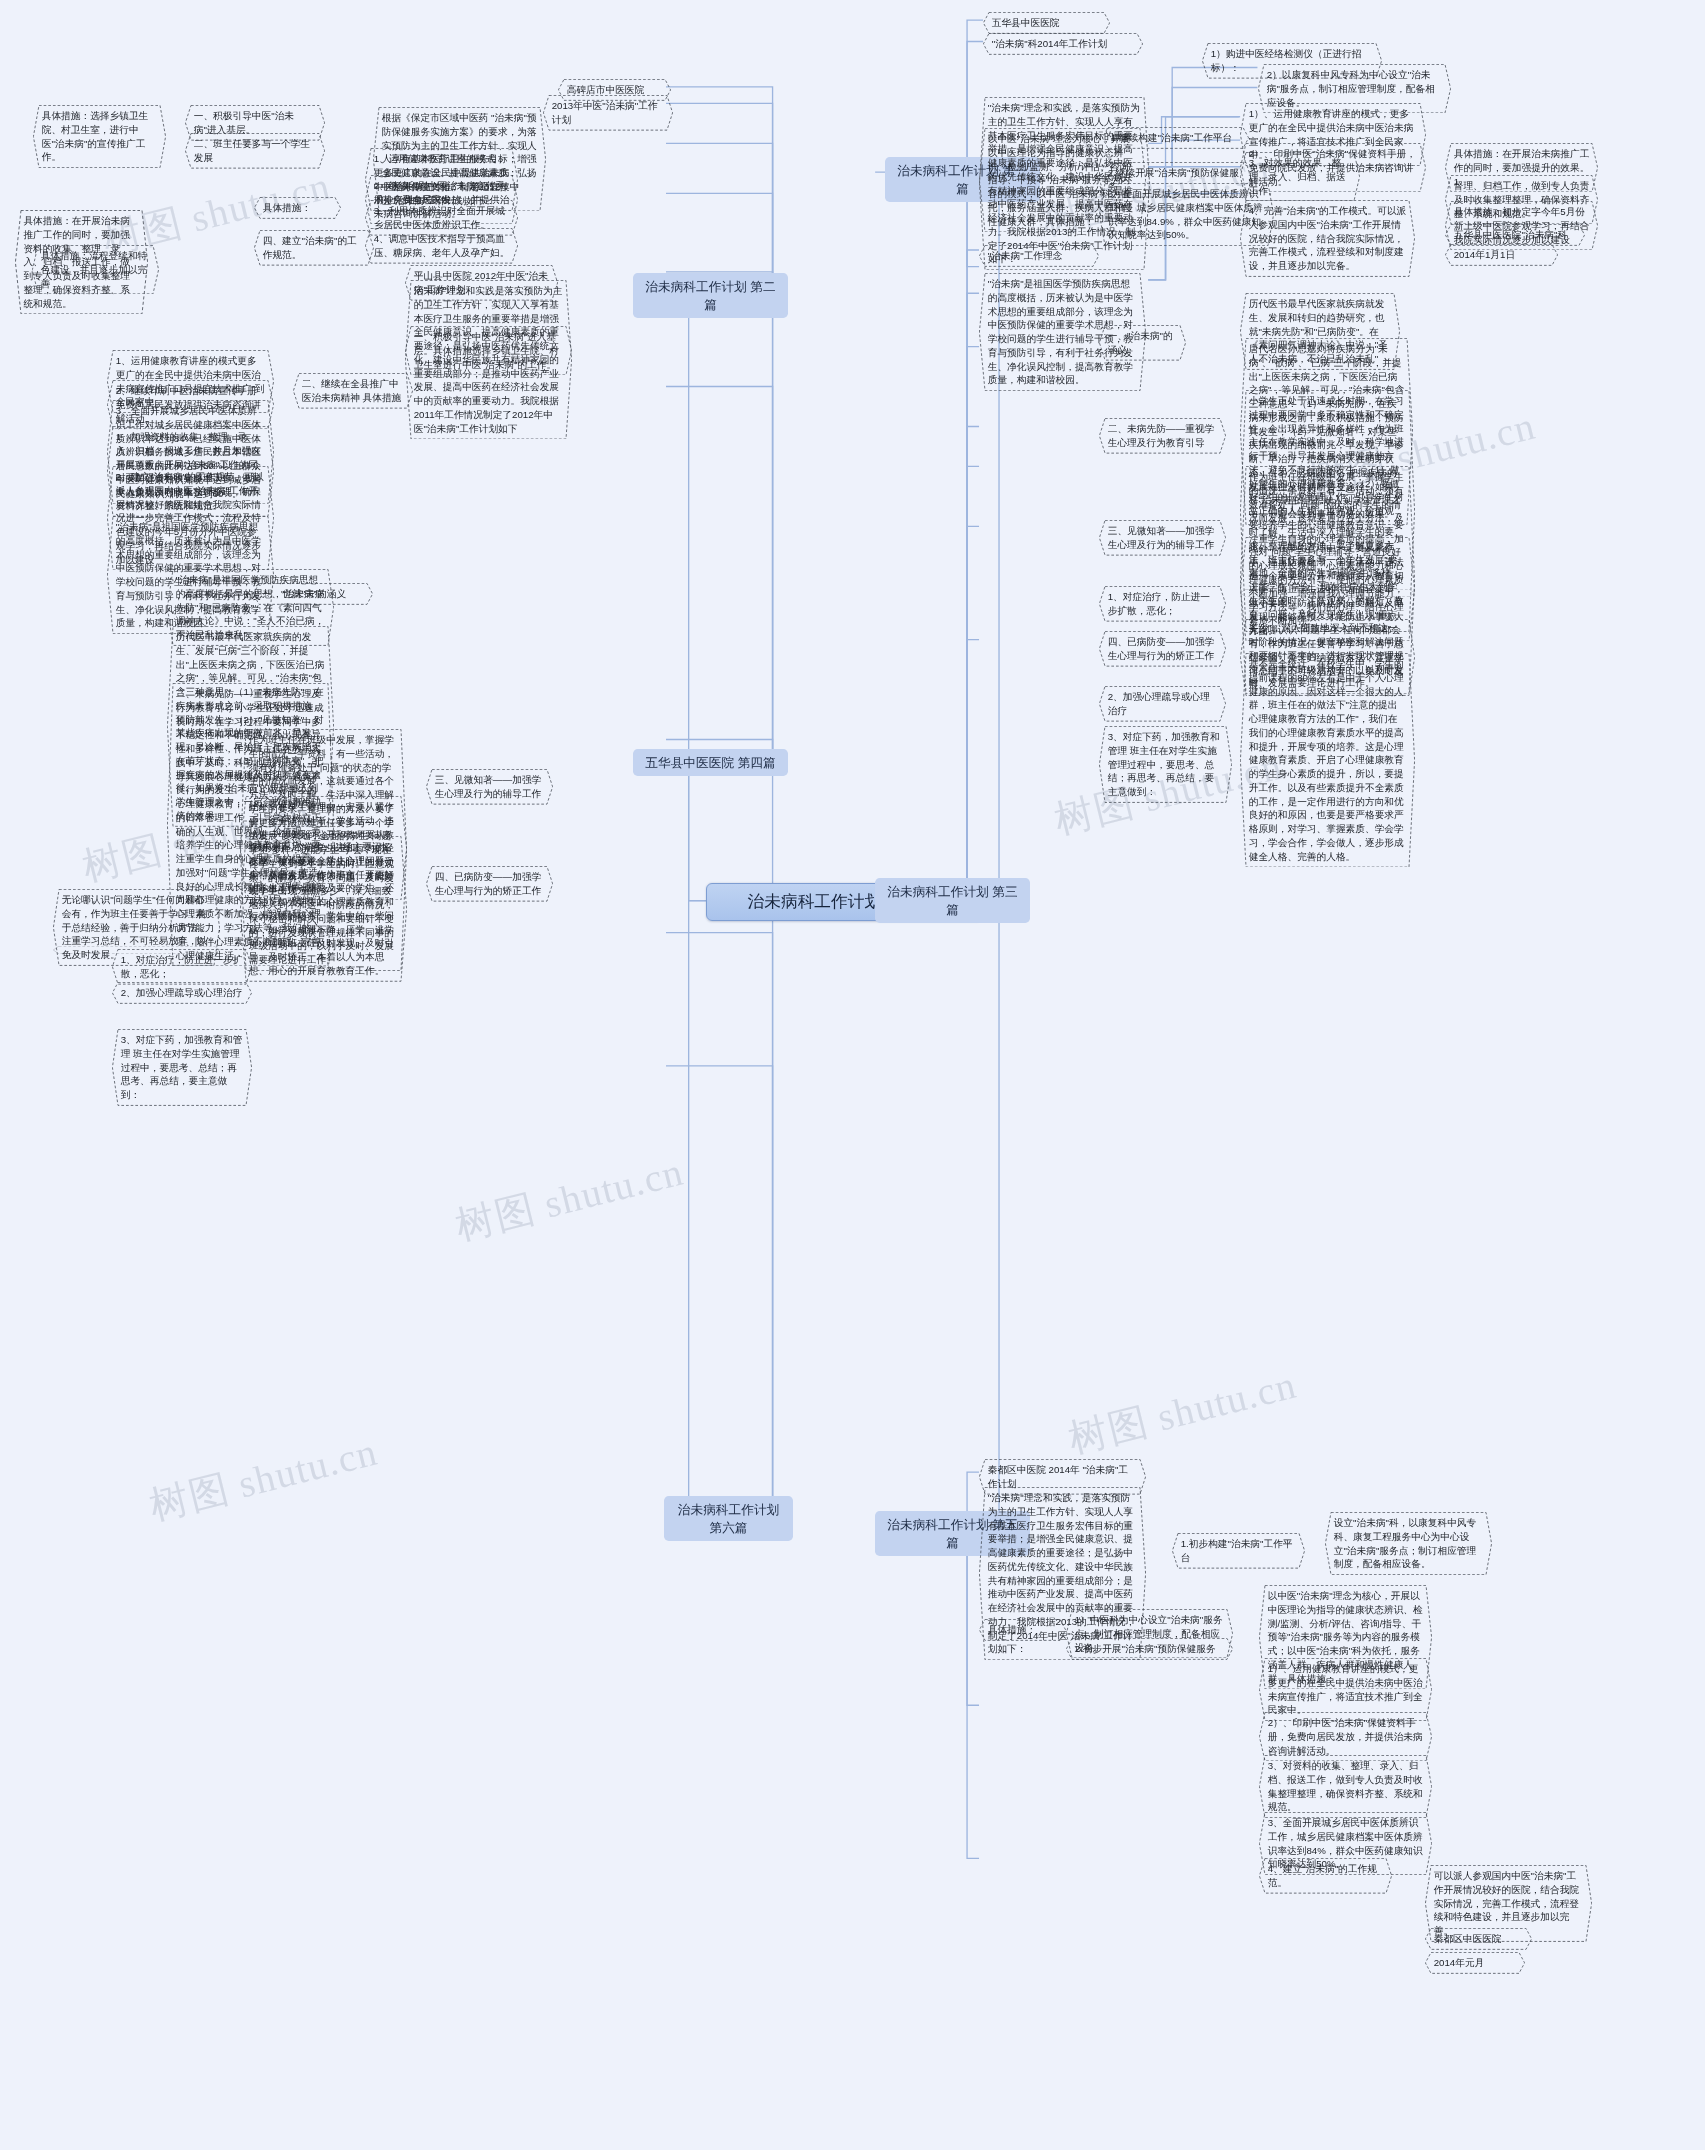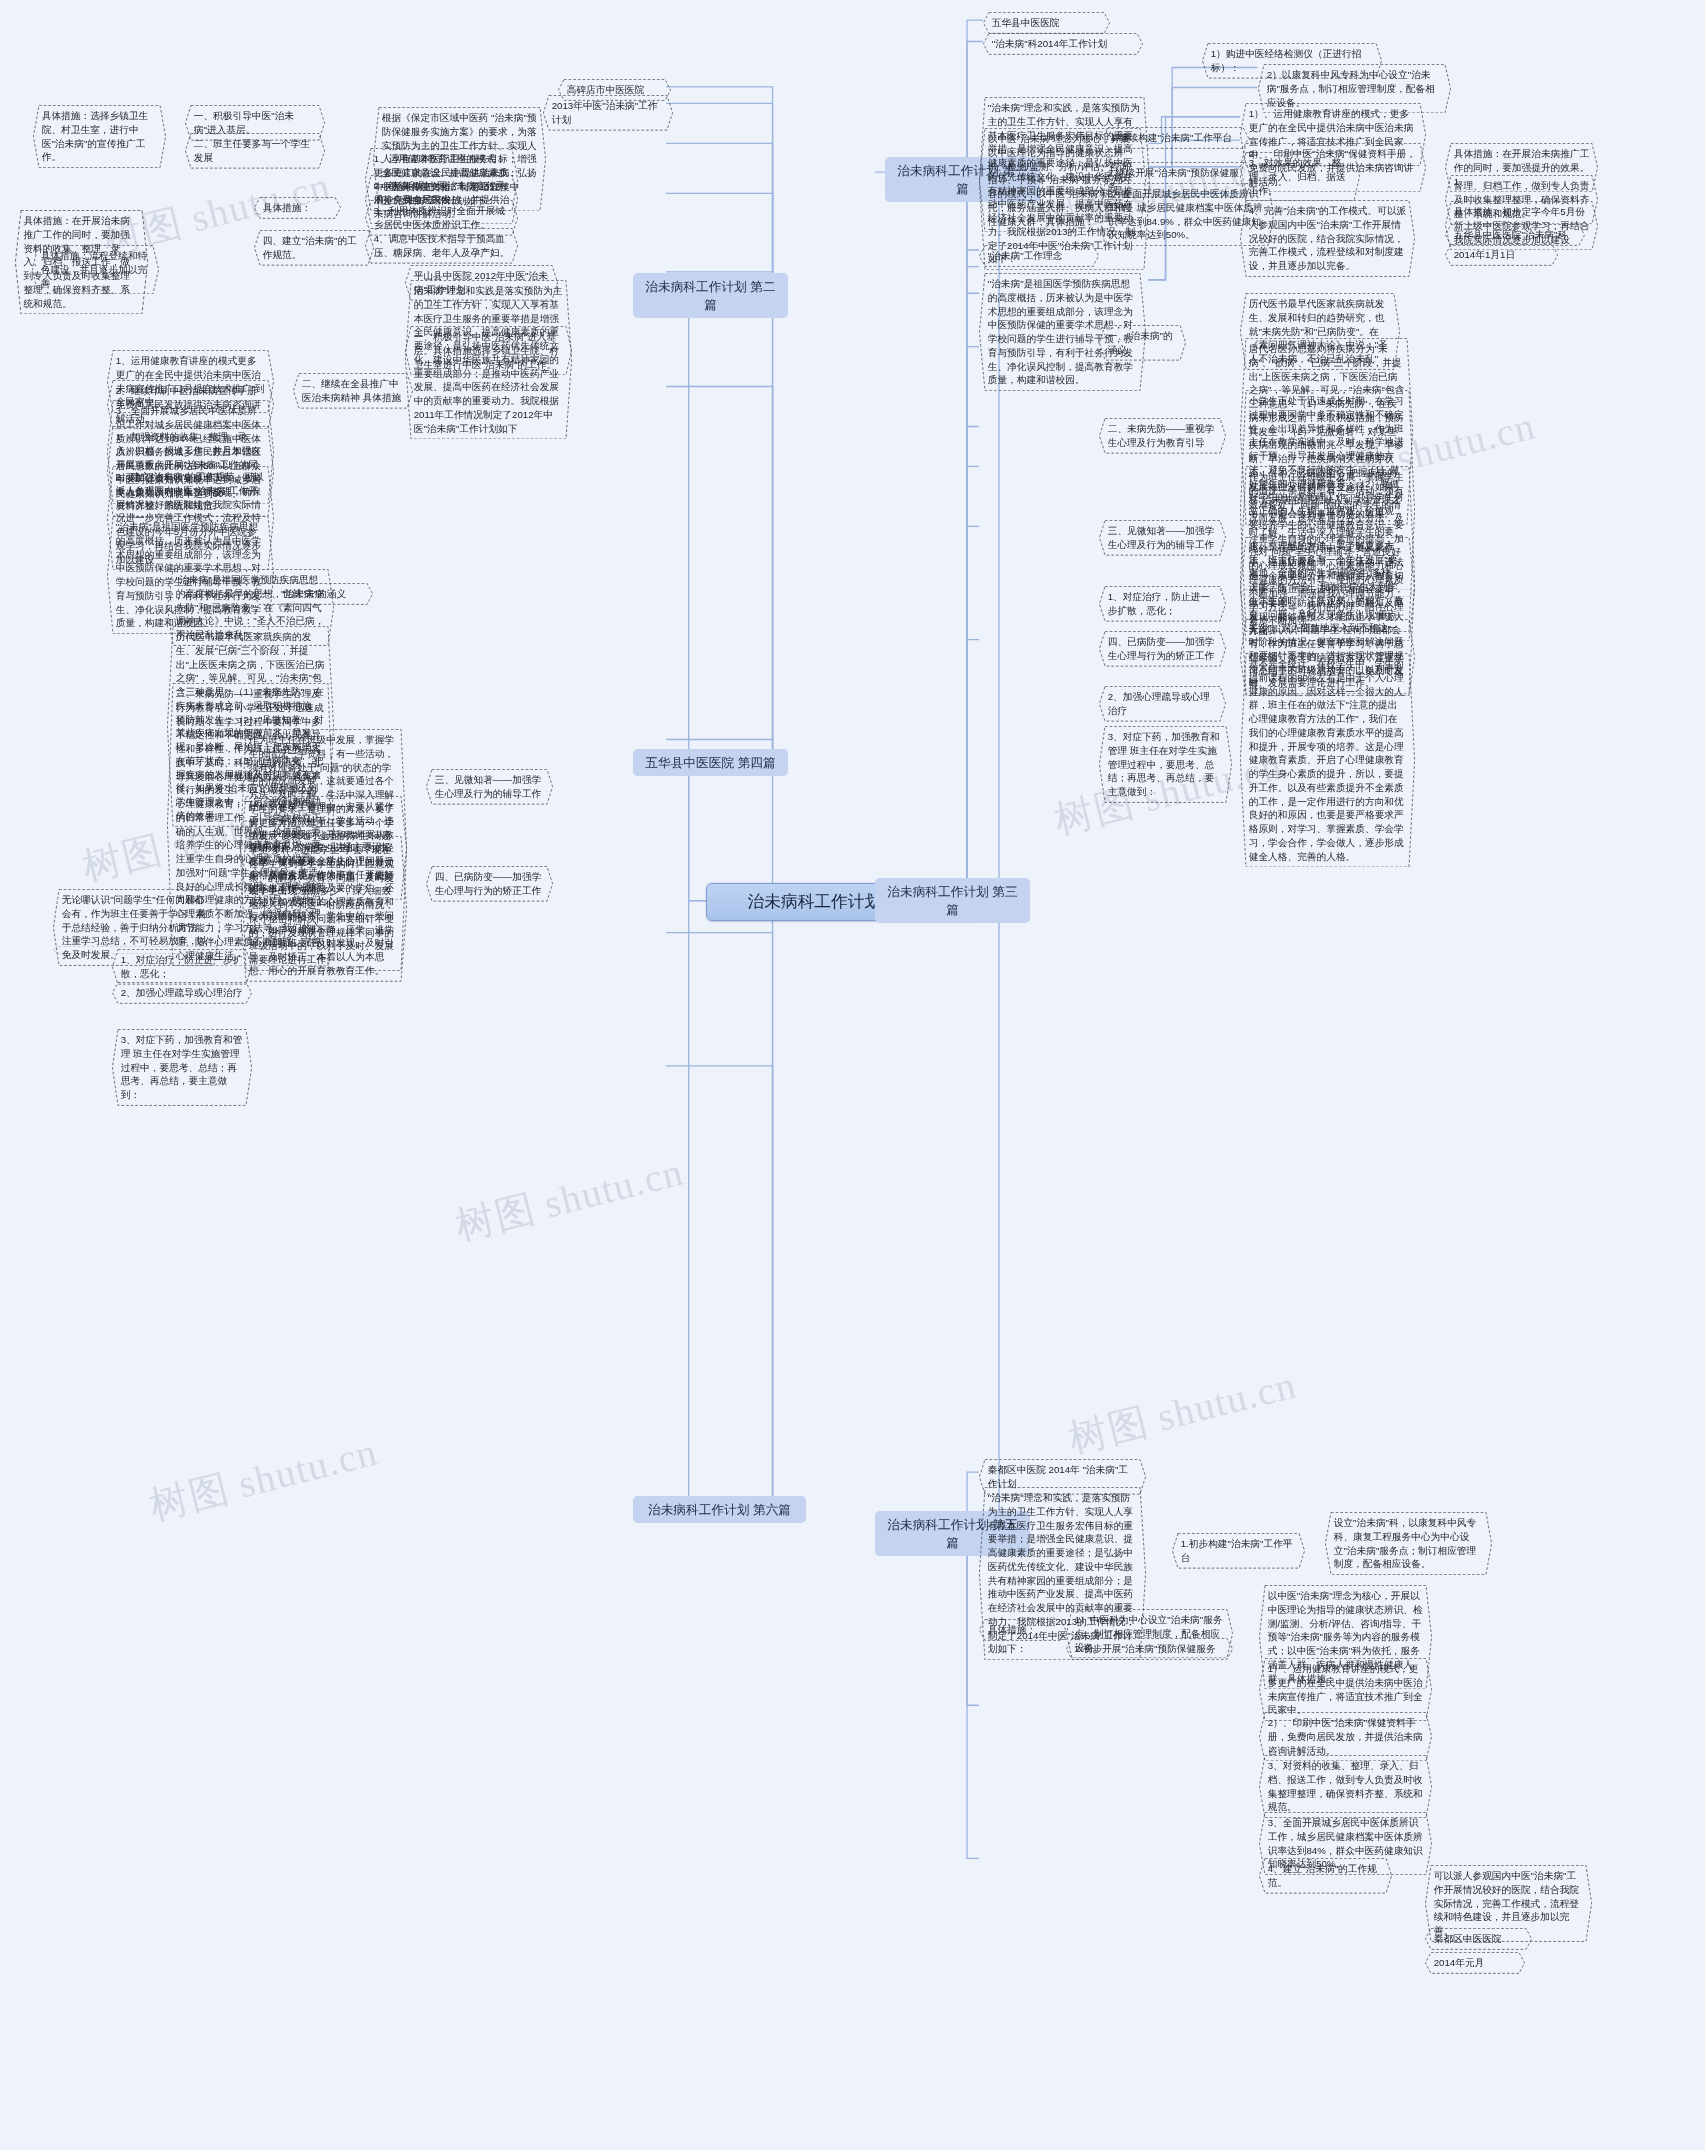--- a/index.html
+++ b/index.html
@@ -133,21 +133,21 @@
   <div class="wm" style="left:453px;top:1172px;">树图 shutu.cn</div>
   <div class="wm" style="left:1305px;top:426px;">树图 shutu.cn</div>
 
   <div class="node root" style="left:706px;top:883px;width:276px;">治未病科工作计划精选6篇</div>
 
   <div class="node lv1" style="left:875px;top:157px;width:155px;margin-left:10px;">治未病科工作计划 第一篇</div>
   <div class="node lv1" style="left:633px;top:273px;width:155px;">治未病科工作计划 第二篇</div>
   <div class="node lv1" style="left:875px;top:878px;width:155px;">治未病科工作计划 第三篇</div>
   <div class="node lv1" style="left:633px;top:749px;width:155px;">五华县中医医院 第四篇</div>
   <div class="node lv1" style="left:875px;top:1511px;width:155px;">治未病科工作计划 第五篇</div>
-  <div class="node lv1" style="left:633px;top:1496px;width:173px;">治未病科工作计划 第六篇</div>
+  <div class="node lv1" style="left:664px;top:1496px;width:129px;">治未病科工作计划 第六篇</div>
 
   <div class="node box" style="left:983px;top:12px;width:127px;"><span class="hx"><svg viewBox="0 0 190 33" preserveAspectRatio="none">
           <path d="M9,0.6 L181,0.6 L189.4,16.5 L181,32.4 L9,32.4 L0.6,16.5 Z" fill="none" stroke="#3d434d" stroke-width="1.1" stroke-dasharray="4 3"></path>
         </svg></span><span class="tx">五华县中医医院</span></div>
   <div class="node box" style="left:983px;top:33px;width:160px;"><span class="hx"><svg viewBox="0 0 240 33" preserveAspectRatio="none">
           <path d="M9,0.6 L231,0.6 L239.4,16.5 L231,32.4 L9,32.4 L0.6,16.5 Z" fill="none" stroke="#3d434d" stroke-width="1.1" stroke-dasharray="4 3"></path>
         </svg></span><span class="tx">"治未病"科2014年工作计划</span></div>
   <div class="node box" style="left:979px;top:97px;width:171px;"><span class="hx"><svg viewBox="0 0 256 259" preserveAspectRatio="none">
           <path d="M9,0.6 L247,0.6 L255.4,129.5 L247,258.4 L9,258.4 L0.6,129.5 Z" fill="none" stroke="#3d434d" stroke-width="1.1" stroke-dasharray="4 3"></path>
         </svg></span><span class="tx">"治未病"理念和实践，是落实预防为主的卫生工作方针、实现人人享有基本医疗卫生服务宏伟目标的重要举措；是增强全民健康意识、提高健康素质的重要途径；是弘扬中医药优先传统文化、建设中华民族共有精神家园的重要组成部分；是推动中医药产业发展、提高中医药在经济社会发展中的贡献率的重要动力。我院根据2013的工作情况，制定了2014年中医"治未病"工作计划如下：</span></div>

